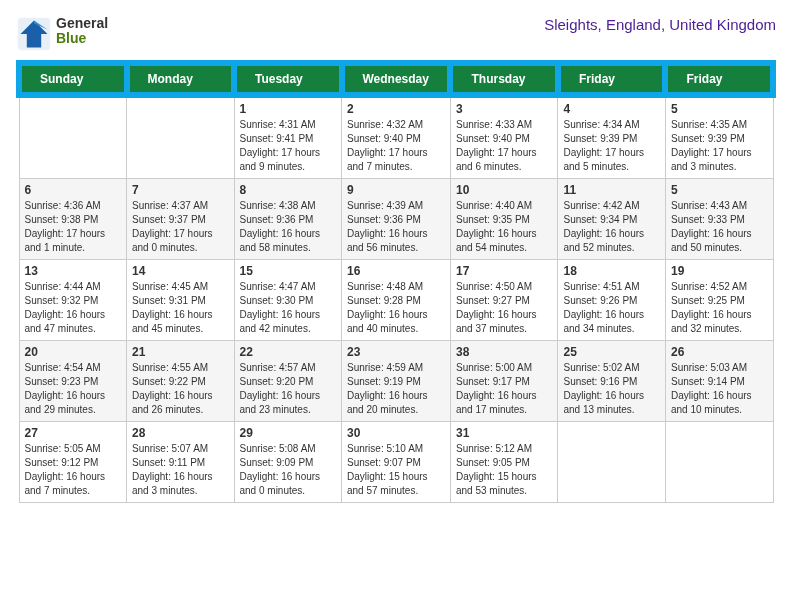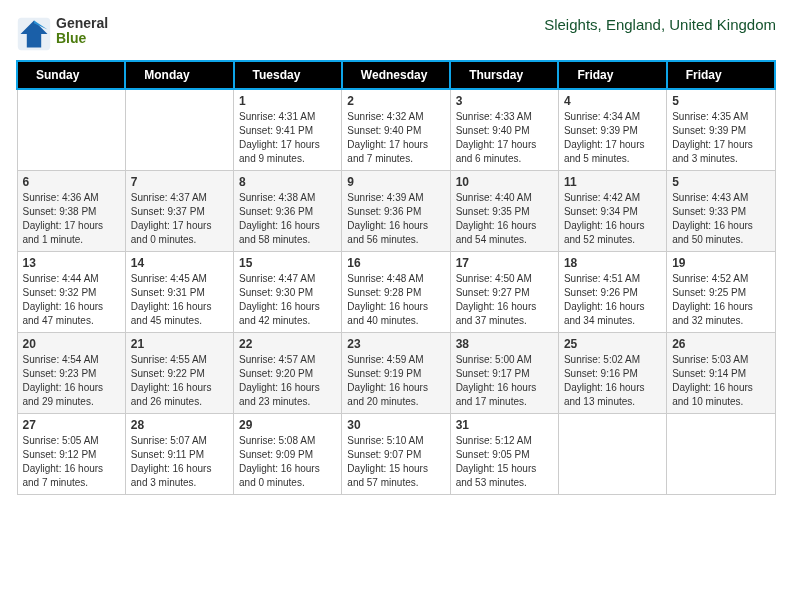--- a/index.html
+++ b/index.html
@@ -38,35 +38,35 @@
       text-align: right;
     }
     .month-title {
       font-size: 36px;
       font-weight: bold;
       color: #333;
       line-height: 1.1;
     }
     .location {
       font-size: 15px;
-      color: #14532d;
+      color: #4c1d95;
     }
     .calendar {
       width: 100%;
       border-collapse: collapse;
       border: 1px solid #ccc;
     }
     .calendar th {
-      background: #000000;
+      background: #15803d;
       color: #fff;
       font-size: 12px;
       font-weight: bold;
       padding: 6px 18px;
       text-align: left;
-      border: 2px solid #0ea5e9;
+      border: 6px solid #0ea5e9;
     }
     .calendar td {
       vertical-align: top;
       border: 1px solid #ccc;
       padding: 4px 5px;
       width: 107px;
       min-height: 80px;
       background: #fff;
       font-size: 10px;
       color: #333;

